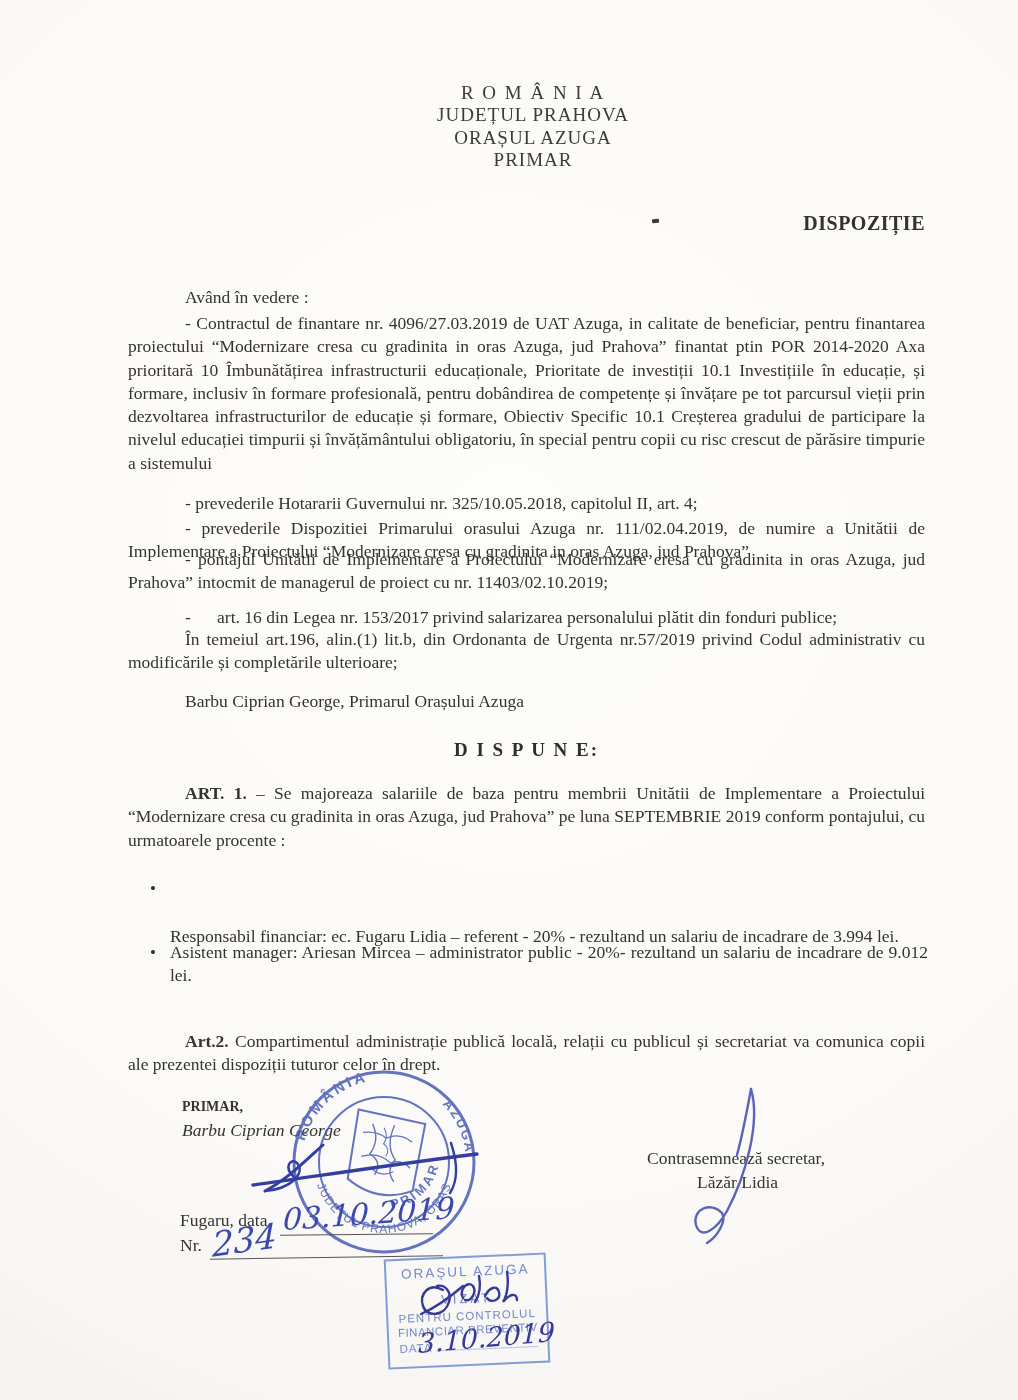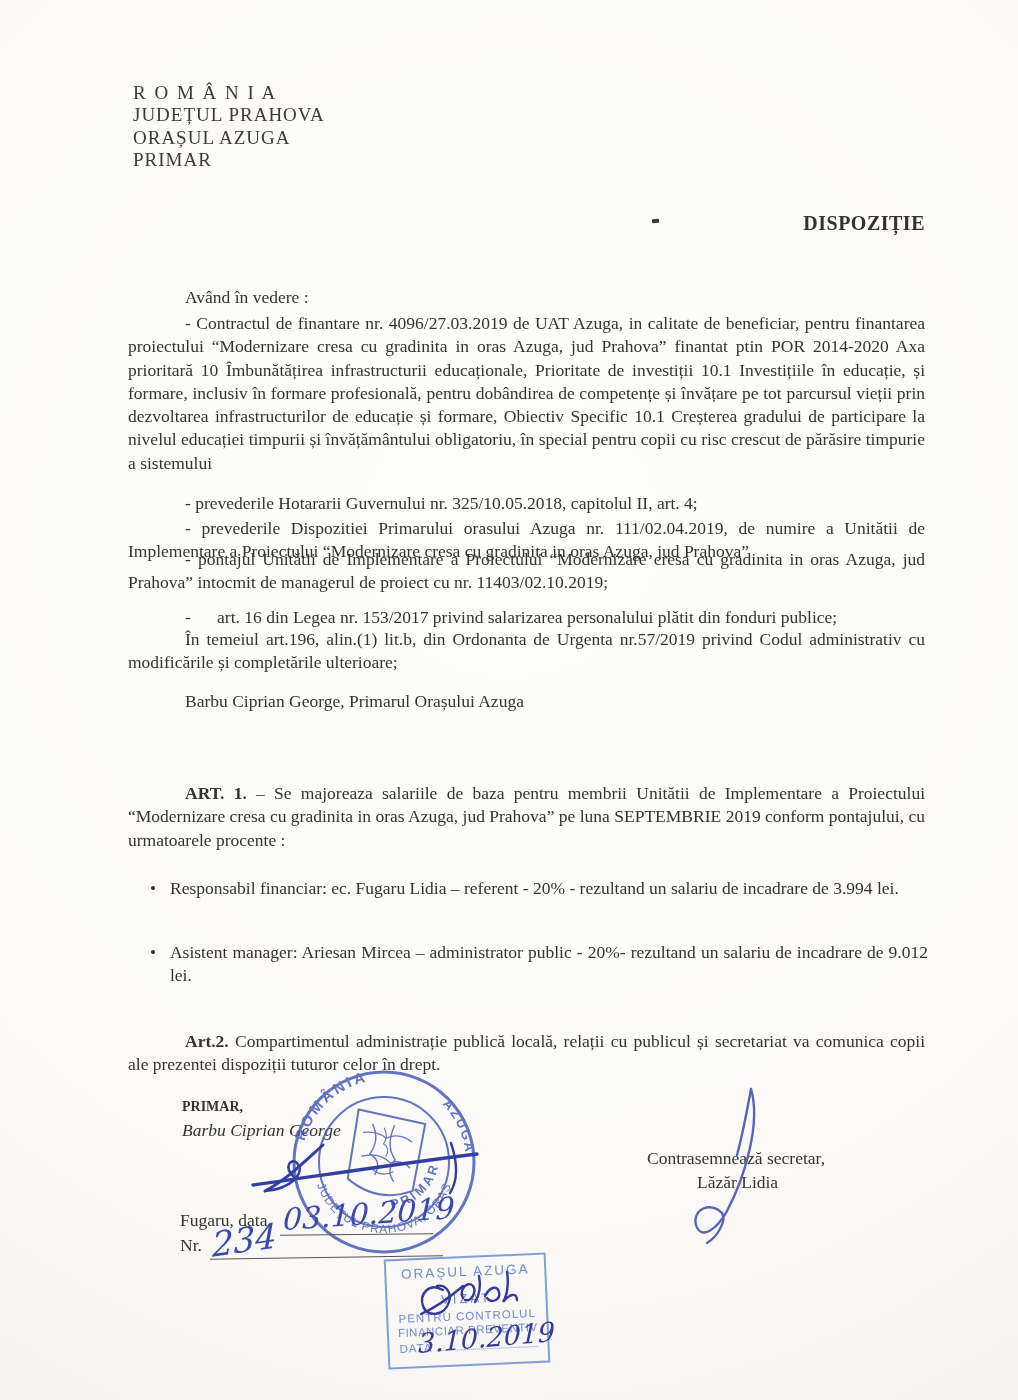--- a/index.html
+++ b/index.html
@@ -6,21 +6,21 @@
   .page{
     position:relative;width:1018px;height:1400px;margin:0 auto;
     background:radial-gradient(circle at 50% 38%, #fdfdfc 0%, #fbfaf8 65%, #f4f3f0 100%);
     font-family:"Liberation Serif", serif;color:#2e2d2b;overflow:hidden;
   }
   .abs{position:absolute;}
   .body-txt{font-size:17.5px;line-height:23.3px;color:#343330;}
   .just{text-align:justify;}
   .ind{text-indent:57px;}
   .b{font-weight:bold;}
-  .hdr{left:133px;top:82px;width:800px;text-align:left;font-size:19px;line-height:22.3px;color:#3c3b39;}
+  .hdr{left:133px;top:82px;width:800px;text-align:center;font-size:19px;line-height:22.3px;color:#3c3b39;}
   .hdr div{letter-spacing:1px;}
   .title{left:128px;top:212px;width:797px;text-align:right;font-weight:bold;font-size:20px;letter-spacing:0.5px;color:#33322f;}
   .dispune{left:128px;top:739px;width:797px;text-align:center;font-weight:bold;font-size:19px;letter-spacing:2px;color:#2f2e2b;}
   .col{left:128px;width:797px;}
   .bullet-row{display:flex;gap:14px;left:150px;width:778px;}
   .bullet-dot{font-size:17px;line-height:23.3px;}
   .prewrap{white-space:pre-wrap;}
   .underline{border-top:1.6px solid #56544f;height:0;}
   .hand{font-family:"DejaVu Serif", serif;font-style:italic;color:#3a49ae;}
   .stamp-rect{
@@ -63,26 +63,27 @@
   <div class="abs body-txt col just ind" style="top:517px;">- prevederile Dispozitiei Primarului orasului Azuga nr. 111/02.04.2019, de numire a Unitătii de Implementare a Proiectului “Modernizare cresa cu gradinita in oras Azuga, jud Prahova”</div>
 
   <div class="abs body-txt col just ind" style="top:548px;">- pontajul Unitătii de Implementare a Proiectului “Modernizare cresa cu gradinita in oras Azuga, jud Prahova” intocmit de managerul de proiect cu nr. 11403/02.10.2019;</div>
 
   <div class="abs body-txt col ind prewrap" style="top:606px;">-      art. 16 din Legea nr. 153/2017 privind salarizarea personalului plătit din fonduri publice;</div>
 
   <div class="abs body-txt col just ind" style="top:628px;">În temeiul art.196, alin.(1) lit.b, din Ordonanta de Urgenta nr.57/2019 privind Codul administrativ cu modificările și completările ulterioare;</div>
 
   <div class="abs body-txt col ind" style="top:690px;">Barbu Ciprian George, Primarul Orașului Azuga</div>
 
+  <div class="abs dispune">D I S P U N E:</div>
 
   <div class="abs body-txt col just ind" style="top:782px;"><span class="b">ART. 1.</span> <span>– Se majoreaza salariile de baza  pentru membrii Unitătii de Implementare a Proiectului “Modernizare cresa cu gradinita in oras Azuga, jud Prahova” pe luna SEPTEMBRIE 2019 conform pontajului, cu urmatoarele procente :</span></div>
 
   <div class="abs body-txt bullet-row" style="top:877px;">
     <span class="bullet-dot">•</span>
-    <div class="just" style="flex:1;">Responsabil financiar: ec. Fugaru Lidia –  referent - 20% - rezultand un salariu de incadrare de 3.994 lei.</div>
+    <div class="just" style="flex:1;margin-top:48px;">Responsabil financiar: ec. Fugaru Lidia –  referent - 20% - rezultand un salariu de incadrare de 3.994 lei.</div>
   </div>
   <div class="abs body-txt bullet-row" style="top:941px;">
     <span class="bullet-dot">•</span>
     <div class="just" style="flex:1;">Asistent manager: Ariesan Mircea  – administrator public - 20%- rezultand un salariu de incadrare de 9.012 lei.</div>
   </div>
 
   <div class="abs body-txt col just ind" style="top:1030px;"><span class="b">Art.2.</span> <span>Compartimentul administrație publică locală, relații cu publicul și secretariat va comunica copii ale prezentei dispoziții tuturor celor în drept.</span></div>
 
   <div class="abs body-txt b" style="left:182px;top:1095px;font-size:14px;">PRIMAR,</div>
   <div class="abs body-txt" style="left:182px;top:1119px;font-style:italic;">Barbu Ciprian George</div>

